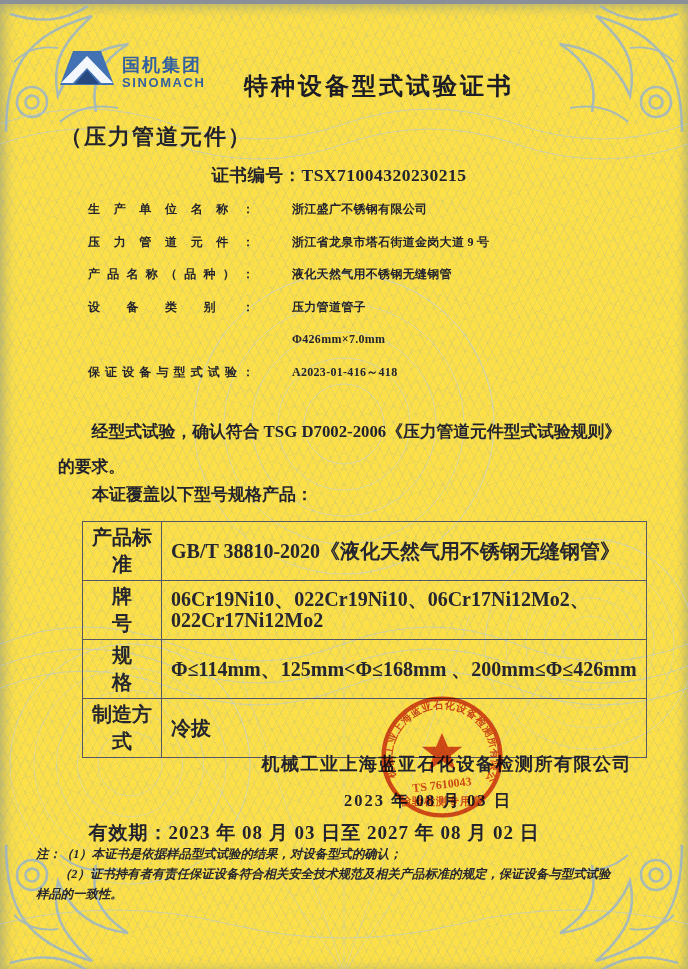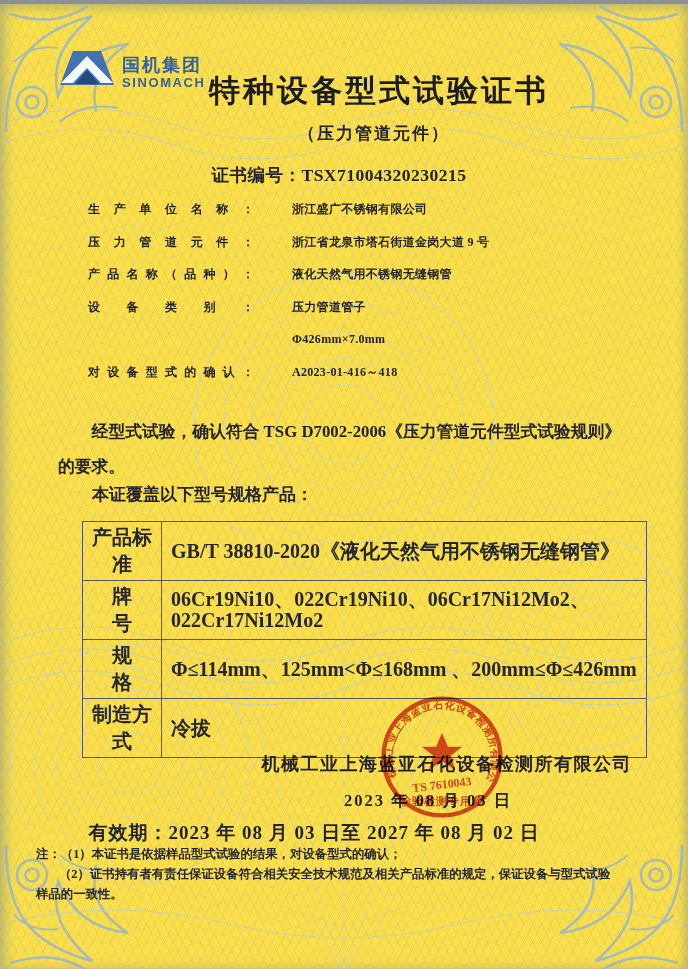--- a/index.html
+++ b/index.html
@@ -20,22 +20,22 @@
       repeating-linear-gradient(18deg, rgba(116,152,204,.07) 0 1px, transparent 1px 15px),
       repeating-linear-gradient(-18deg, rgba(116,152,204,.07) 0 1px, transparent 1px 15px);
   }
   .deco{position:absolute;inset:0;pointer-events:none;}
   .content{position:absolute;inset:0;}
 
   .logo{position:absolute;left:60px;top:46px;display:flex;align-items:center;gap:8px;}
   .logo-text .cn{font-family:"Liberation Sans",sans-serif;font-size:18px;font-weight:bold;color:#34619f;letter-spacing:2px;line-height:20px;}
   .logo-text .en{font-family:"Liberation Sans",sans-serif;font-size:13px;font-weight:bold;color:#34619f;letter-spacing:1.6px;line-height:15px;}
 
-  .title{position:absolute;top:66px;left:70px;right:0;text-align:center;font-size:31px;font-weight:bold;letter-spacing:3px;color:#1c1c26;}
-  .subtitle{position:absolute;top:118px;left:60px;right:0;text-align:center;font-size:17px;font-weight:bold;letter-spacing:2px;}
+  .title{position:absolute;top:66px;left:70px;right:0;text-align:center;font-size:24px;font-weight:bold;letter-spacing:3px;color:#1c1c26;}
+  .subtitle{position:absolute;top:118px;left:60px;right:0;text-align:left;font-size:22px;font-weight:bold;letter-spacing:2px;}
   .certno{position:absolute;top:159px;left:0;right:10px;text-align:center;font-size:17.5px;font-weight:bold;letter-spacing:.5px;}
 
   .fields{position:absolute;top:189px;left:88px;right:44px;}
   .frow{display:flex;line-height:32.6px;font-size:12px;font-weight:600;gap:24px;}
   .flabel{flex:none;width:166px;text-align:justify;text-align-last:justify;}
   .fvalue{padding-left:14px;letter-spacing:.3px;white-space:nowrap;}
 
   .statement{position:absolute;top:410px;left:58px;right:44px;font-size:16.8px;font-weight:600;line-height:35px;}
   .statement .l1{text-indent:2em;}
   .coverage{position:absolute;top:479px;left:58px;right:44px;font-size:17px;font-weight:600;text-indent:2em;}
@@ -43,21 +43,21 @@
   table.spec{position:absolute;top:517px;left:82px;width:532px;border-collapse:collapse;font-size:20px;font-weight:bold;color:#26262f;}
   table.spec td{border:1.4px solid #565664;padding:2px 9px;vertical-align:middle;}
   td.tl{width:142px;text-align:center;}
   td.tv{text-align:left;}
   .cell-line{line-height:21px;white-space:nowrap;}
 
   .issuer{position:absolute;top:748px;right:56px;font-size:18px;font-weight:bold;letter-spacing:1.5px;}
   .issue-date{position:absolute;top:786px;left:344px;font-size:16.5px;font-weight:bold;letter-spacing:2px;}
   .validity{position:absolute;top:816px;left:0;right:60px;text-align:center;font-size:19px;font-weight:bold;letter-spacing:1px;}
 
-  .notes{position:absolute;top:840px;left:36px;right:26px;font-size:12.4px;font-weight:600;line-height:1.62;color:#26262f;}
+  .notes{position:absolute;top:840px;left:36px;right:26px;font-size:12.4px;font-weight:600;line-height:1.62;color:#26262f;font-style:italic;}
   .notes .n2{padding-left:1.85em;}
 
   .seal{position:absolute;left:375px;top:686px;width:134px;height:134px;mix-blend-mode:multiply;opacity:.92;}
 </style>
 </head>
 <body>
 
 <div class="page">
 
   <div class="net"></div>
@@ -133,21 +133,21 @@
       </div>
       <div class="frow">
         <span class="flabel">设备类别：</span>
         <span class="fvalue">压力管道管子</span>
       </div>
       <div class="frow">
         <span class="flabel"></span>
         <span class="fvalue">Φ426mm×7.0mm</span>
       </div>
       <div class="frow">
-        <span class="flabel">对设备型式的确认：</span>
+        <span class="flabel">保证设备与型式试验：</span>
         <span class="fvalue">A2023-01-416～418</span>
       </div>
     </div>
 
     <div class="statement">
       <div class="l1">经型式试验，确认符合 TSG D7002-2006《压力管道元件型式试验规则》</div>
       <div class="l2">的要求。</div>
     </div>
 
     <div class="coverage">本证覆盖以下型号规格产品：</div>

